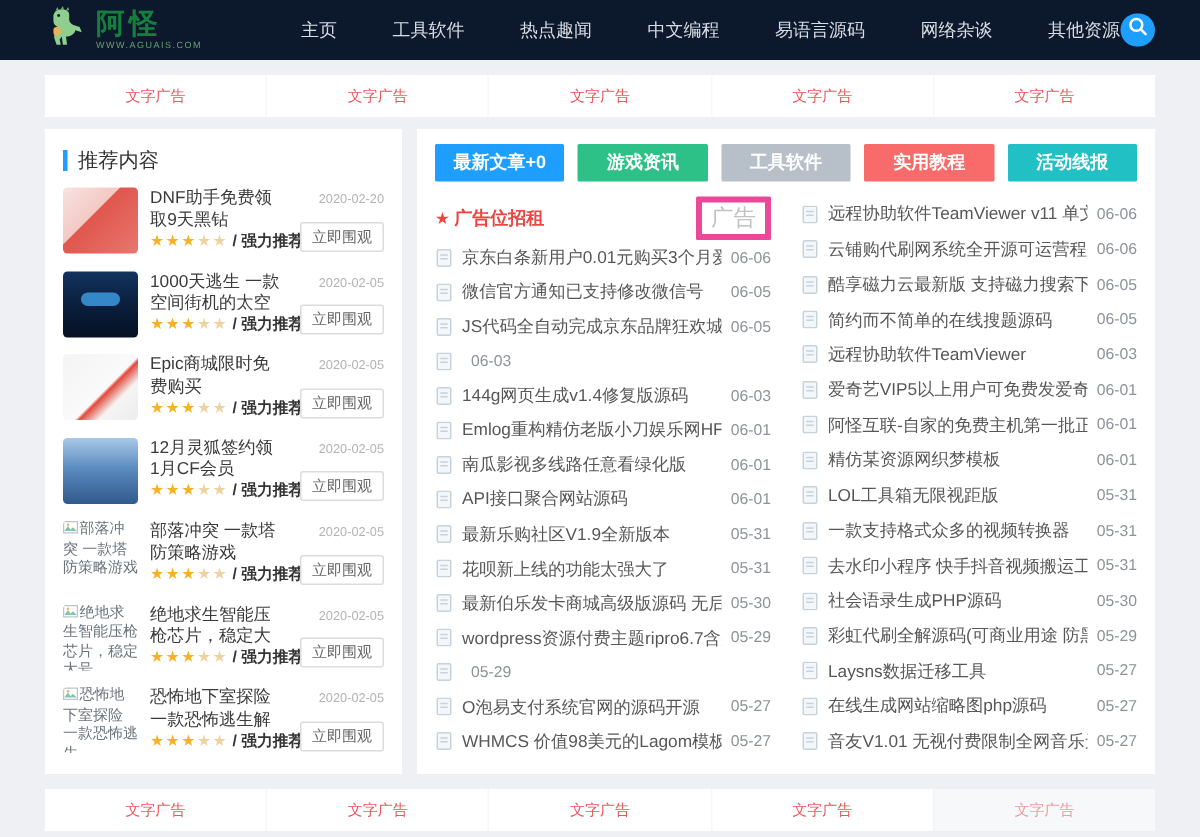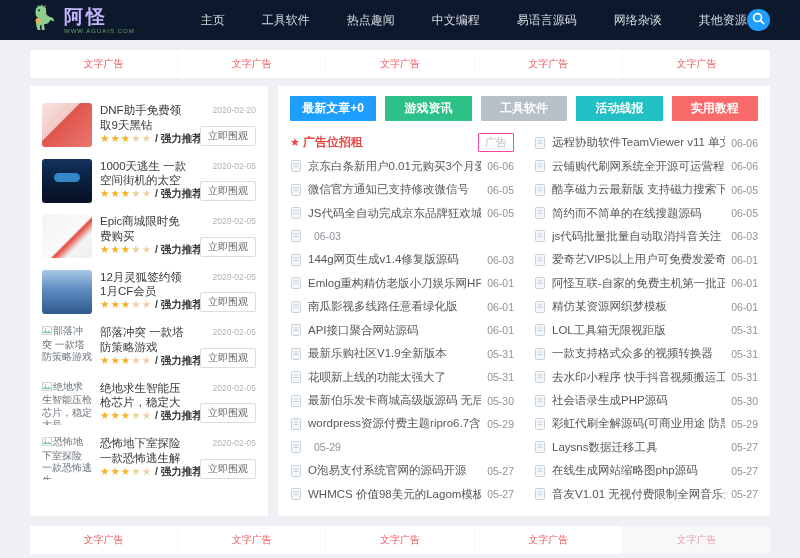--- a/index.html
+++ b/index.html
@@ -3,21 +3,21 @@
 <meta charset="utf-8">
 <style>
   * { margin:0; padding:0; box-sizing:border-box; }
   html,body { width:800px; height:558px; }
   body { background:#eef0f4; font-family:"Liberation Sans","DejaVu Sans",sans-serif; overflow:hidden; }
 
   
   .header { height:40px; background:#0c192c; display:flex; align-items:center; padding:0 30px; }
   .logo { display:flex; align-items:center; gap:6px; cursor:pointer; }
   .logo-txt { display:flex; flex-direction:column; line-height:1; }
-  .logo-title { color:#c4b5fd; font-size:19px; font-weight:800; letter-spacing:3px; font-family:Liberation Serif, serif; }
+  .logo-title { color:#15803d; font-size:19px; font-weight:800; letter-spacing:3px; font-family:Liberation Serif, serif; }
   .logo-sub { color:#69a06f; font-size:6px; letter-spacing:1px; margin-top:2px; }
   .nav { display:flex; margin-left:66px; gap:37px; }
   .nav-item { color:#d8dde3; font-size:12px; cursor:pointer; white-space:nowrap; }
   .search-btn { margin-left:auto; width:46px; height:22px; border-radius:12px; background:#1e9fff; display:flex; align-items:center; justify-content:center; cursor:pointer; }
 
   
   .ads-row { margin:10px 30px 0 30px; height:28px; display:flex; }
   .ad-cell { flex:1; background:#fff; display:flex; align-items:center; justify-content:center; font-size:10px; color:#f0545c; cursor:pointer; border-left:1px solid #f7f7f7; }
   .ad-cell:first-child { border-left:none; }
 
@@ -53,21 +53,21 @@
   .cat-row { display:flex; gap:9px; height:25px; flex:none; }
   .cat-btn { flex:1; color:#fff; font-size:12px; font-weight:bold; display:flex; align-items:center; justify-content:center; cursor:pointer; border-radius:1px; }
   .lists { display:flex; gap:20px; margin-top:10px; flex:1; min-height:0; }
   .list-col { flex:1; min-width:0; display:flex; flex-direction:column; }
   .row { flex:1; display:flex; align-items:center; min-width:0; cursor:pointer; }
   .row-ic { flex:none; margin-right:6px; display:flex; }
   .row-title { flex:1; min-width:0; font-size:11.5px; color:#575757; white-space:nowrap; overflow:hidden; }
   .row-date { flex:none; margin-left:6px; font-size:10.5px; color:#8d9399; }
   .row-head-star { color:#ef4444; font-size:11px; margin-right:3px; flex:none; }
   .row-head-label { flex:1; min-width:0; font-size:12px; font-weight:bold; color:#ef4444; white-space:nowrap; overflow:hidden; }
-  .ad-badge { flex:none; border:1px solid #ec4899; color:#c2c2c2; font-size:11px; padding:1px 6px; border-radius:1px; }
+  .ad-badge { flex:none; border:4px solid #ec4899; color:#c2c2c2; font-size:15px; padding:1px 6px; border-radius:1px; }
 </style>
 </head>
 <body>
 
 <div class="header">
   <div class="logo">
     <span>
       <svg width="28" height="28" viewBox="0 0 40 40">
         <path fill="#8fce8f" d="M16 3c-5 0-8 3-8 7v4c0 3 2 5 4 6-2 3-4 7-3 11l2 6h4l-1-5 2-3 1 8h4l-1-8c4 0 8-2 9-6l6 2-2-5-6-2c-2-1-4-3-4-5V8c0-3-3-5-7-5z"></path>
         <path fill="#6fae6f" d="M10 4l2-3 1 3zm5-1l2-3 1 3zm5 1l2-3 1 3z"></path>
@@ -103,20 +103,24 @@
   <div class="ad-cell">文字广告</div>
   <div class="ad-cell">文字广告</div>
   <div class="ad-cell">文字广告</div>
   <div class="ad-cell">文字广告</div>
   <div class="ad-cell">文字广告</div>
 </div>
 
 <div class="content">
 
   <div class="sidebar">
+    <div class="side-title">
+      <span class="side-title-bar"></span>
+      <span class="side-title-txt">推荐内容</span>
+    </div>
 
     <div class="side-item">
       <div class="thumb t1"></div>
       <div class="side-mid">
         <div class="side-item-title">DNF助手免费领取9天黑钻</div>
         <div class="side-rate">
           <span class="stars-full">★★★</span><span class="stars-empty">★★</span>
           <span class="rec">/ 强力推荐</span>
         </div>
       </div>
@@ -227,22 +231,22 @@
         <button class="watch-btn">立即围观</button>
       </div>
     </div>
   </div>
 
   <div class="main">
     <div class="cat-row">
       <div class="cat-btn" style="background: rgb(30, 159, 255);">最新文章+0</div>
       <div class="cat-btn" style="background: rgb(45, 193, 135); text-align: right;">游戏资讯</div>
       <div class="cat-btn" style="background: rgb(183, 192, 201);">工具软件</div>
+      <div class="cat-btn" style="background: rgb(249, 106, 106);">实用教程</div>
       <div class="cat-btn" style="background: rgb(32, 192, 196);">活动线报</div>
-      <div class="cat-btn" style="background: rgb(249, 106, 106);">实用教程</div>
     </div>
 
     <div class="lists">
 
       <div class="list-col">
         <div class="row">
           <span class="row-head-star">★</span>
           <span class="row-head-label">广告位招租</span>
           <span class="ad-badge">广告</span>
         </div>
@@ -458,21 +462,21 @@
             <span class="row-date">06-05</span>
           </div>
         <div class="row">
             <span class="row-ic">
               <svg width="12" height="12" viewBox="0 0 12 12">
                 <rect x="1.5" y="0.5" width="9" height="11" rx="1" fill="#f3f7fa" stroke="#c6d2dc"></rect>
                 <line x1="3.5" y1="4" x2="8.5" y2="4" stroke="#c6d2dc"></line>
                 <line x1="3.5" y1="6.5" x2="8.5" y2="6.5" stroke="#c6d2dc"></line>
               </svg>
             </span>
-            <span class="row-title">js代码批量批量自动取消抖音关注</span>
+            <span class="row-title">远程协助软件TeamViewer</span>
             <span class="row-date">06-03</span>
           </div>
         <div class="row">
             <span class="row-ic">
               <svg width="12" height="12" viewBox="0 0 12 12">
                 <rect x="1.5" y="0.5" width="9" height="11" rx="1" fill="#f3f7fa" stroke="#c6d2dc"></rect>
                 <line x1="3.5" y1="4" x2="8.5" y2="4" stroke="#c6d2dc"></line>
                 <line x1="3.5" y1="6.5" x2="8.5" y2="6.5" stroke="#c6d2dc"></line>
               </svg>
             </span>

